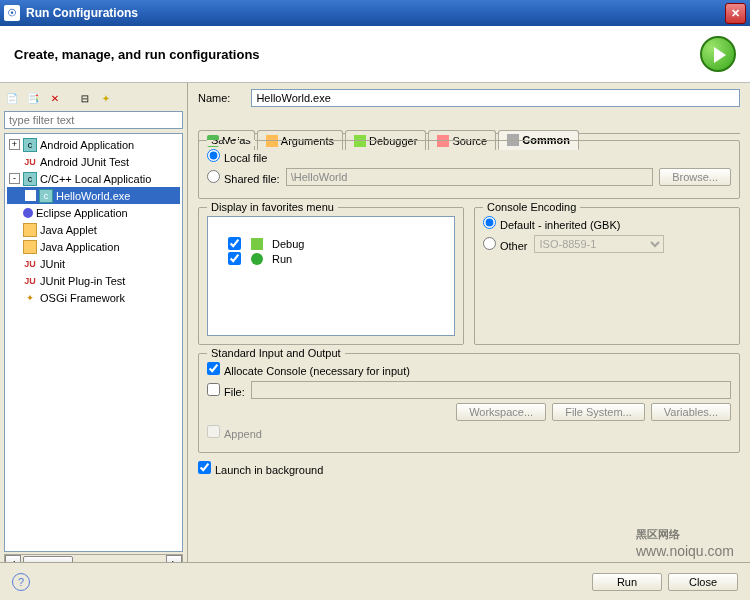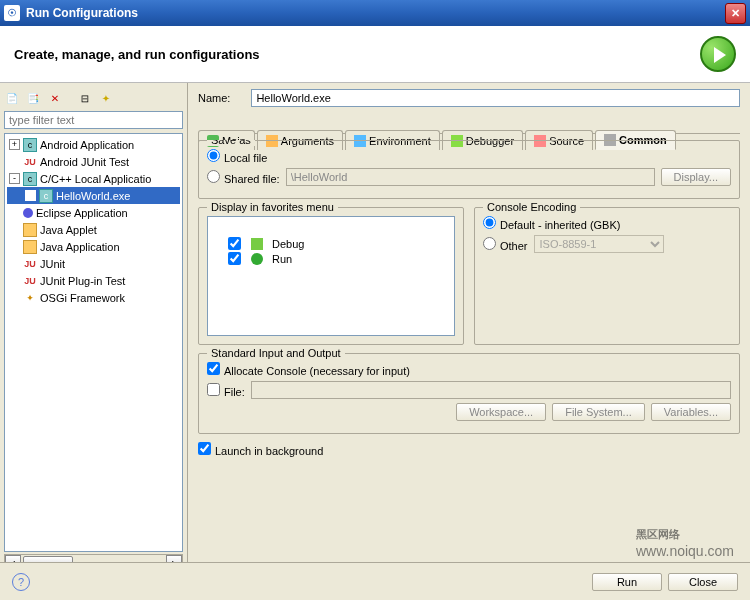--- a/index.html
+++ b/index.html
@@ -175,24 +175,20 @@
     <div class="tabbar" id="tabbar">
         <div class="tab">
           <span class="tabicon main"></span>
           <span>Main</span>
         </div>
         <div class="tab">
           <span class="tabicon args"></span>
           <span>Arguments</span>
         </div>
         <div class="tab">
-          <span class="tabicon env"></span>
-          <span>Environment</span>
-        </div>
-        <div class="tab">
           <span class="tabicon dbg"></span>
           <span>Debugger</span>
         </div>
         <div class="tab">
           <span class="tabicon src"></span>
           <span>Source</span>
         </div>
         <div class="tab active">
           <span class="tabicon com"></span>
           <span>Common</span>
@@ -202,21 +198,21 @@
     <div class="panel">
 
       <div class="group">
         <span class="group-title">Save as</span>
         <div class="row">
           <label><input type="radio" name="sa" checked="" style=""><span>Local file</span></label>
         </div>
         <div class="row">
           <label><input type="radio" name="sa" style=""><span>Shared file:</span></label>
           <input class="txtdisabled" disabled="" value="\HelloWorld" style="">
-          <button class="btn dis" disabled="">Display...</button>
+          <button class="btn dis" disabled="">Browse...</button>
         </div>
       </div>
 
       <div class="two-col">
         <div class="group">
           <span class="group-title">Display in favorites menu</span>
           <div class="favlist" id="favlist">
               <div class="row">
                 <input type="checkbox" checked="" style="">
                 <span class="favicon bug"></span>
@@ -248,20 +244,23 @@
         </div>
         <div class="row">
           <label><input type="checkbox" style=""><span>File:</span></label>
           <input class="txtdisabled" disabled="" style="">
         </div>
         <div class="row" style="justify-content:flex-end">
           <button class="btn dis" disabled="">Workspace...</button>
           <button class="btn dis" disabled="">File System...</button>
           <button class="btn dis" disabled="">Variables...</button>
         </div>
+        <div class="row">
+          <label style="color:#888"><input type="checkbox" disabled="" style=""><span>Append</span></label>
+        </div>
       </div>
 
       <div class="row">
         <label><input type="checkbox" checked="" style=""><span>Launch in background</span></label>
       </div>
     </div>
 
     <div class="footer-row">
       <button class="btn">Apply</button>
       <button class="btn">Revert</button>

